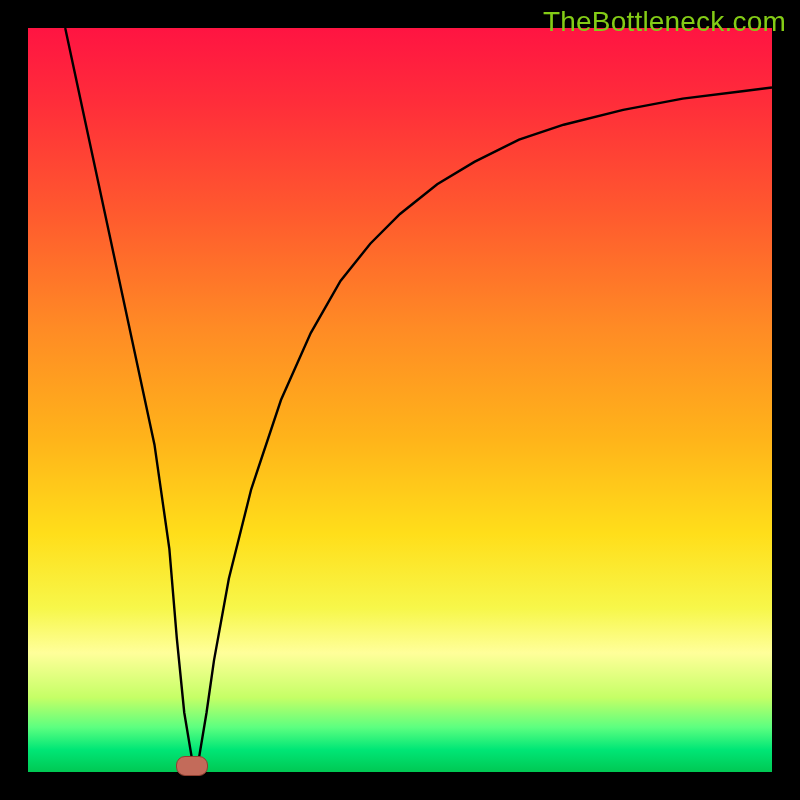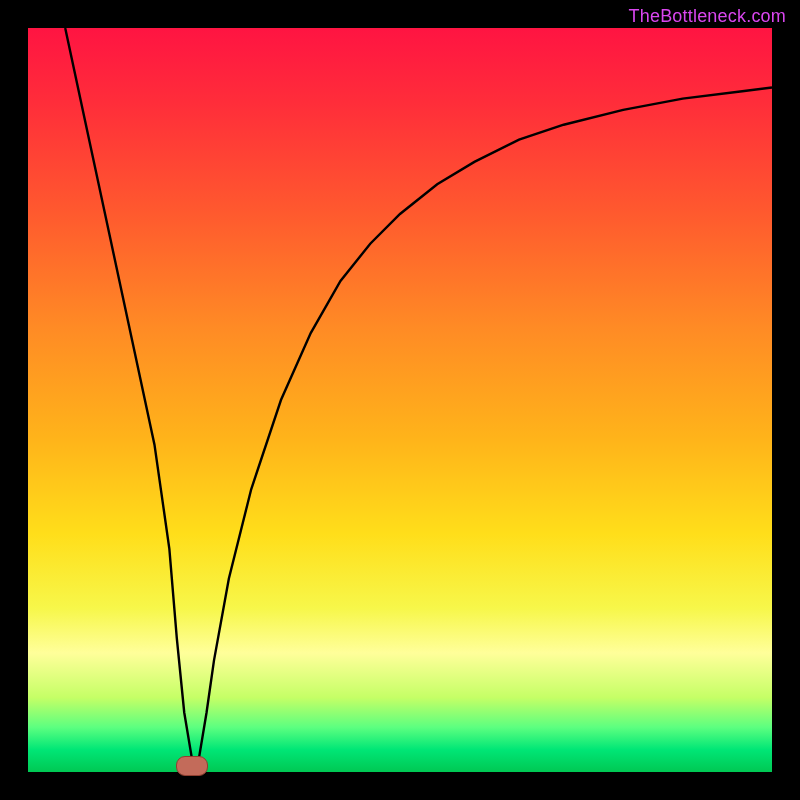--- a/index.html
+++ b/index.html
@@ -42,22 +42,22 @@
   .svg-layer {
     position: absolute;
     left: 0; top: 0;
     width: 744px;
     height: 744px;
   }
   .watermark {
     position: absolute;
     top: 6px;
     right: 14px;
-    color: #d946ef;
-    font-size: 18px;
+    color: #84cc16;
+    font-size: 28px;
     font-weight: 500;
     letter-spacing: 0.2px;
   }
   .marker {
     position: absolute;
     width: 30px;
     height: 18px;
     background: #c36b5a;
     border-radius: 9px;
     border: 1px solid #8f3f30;

